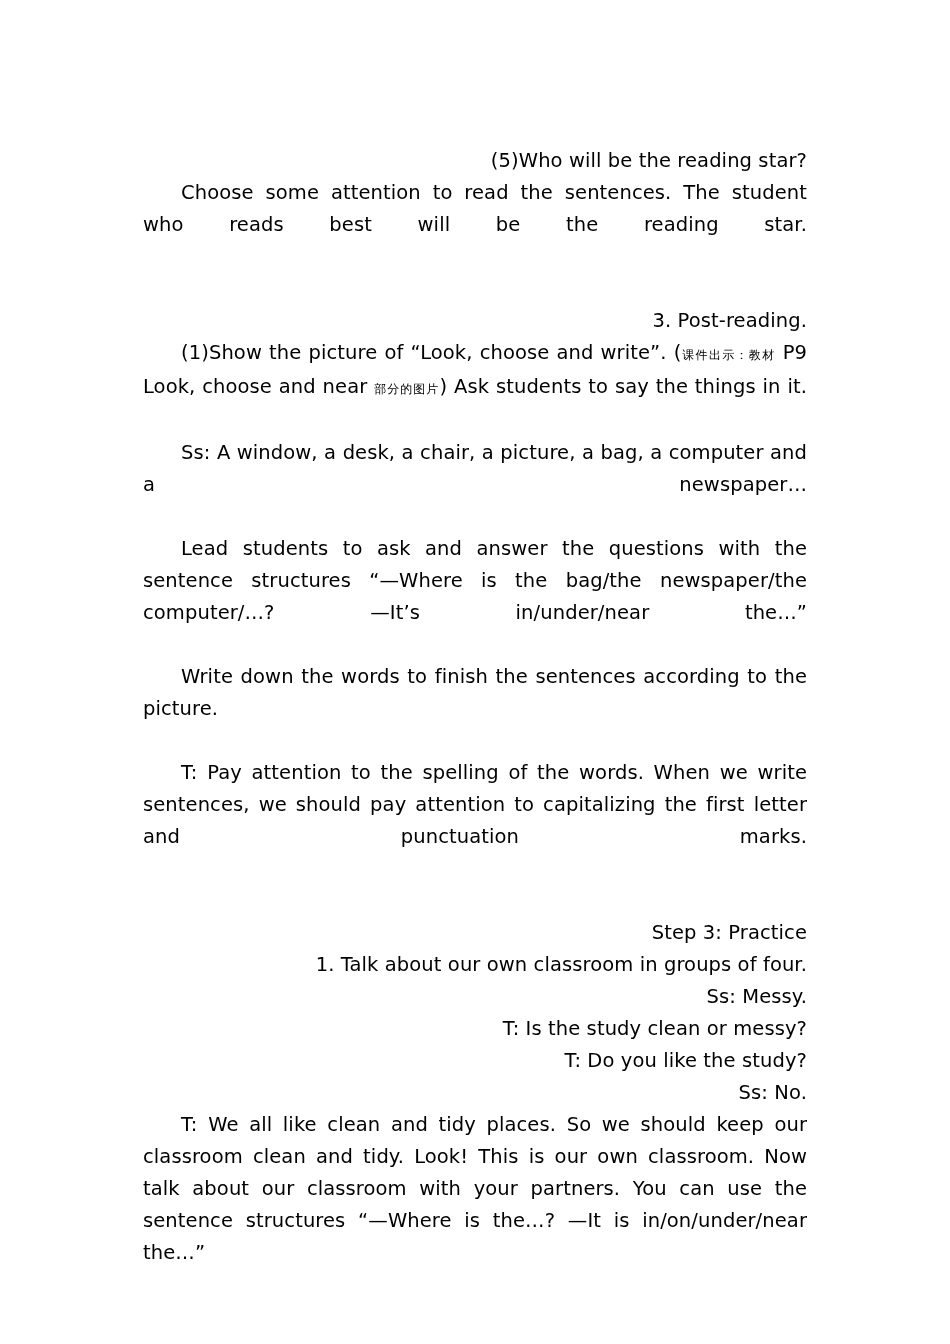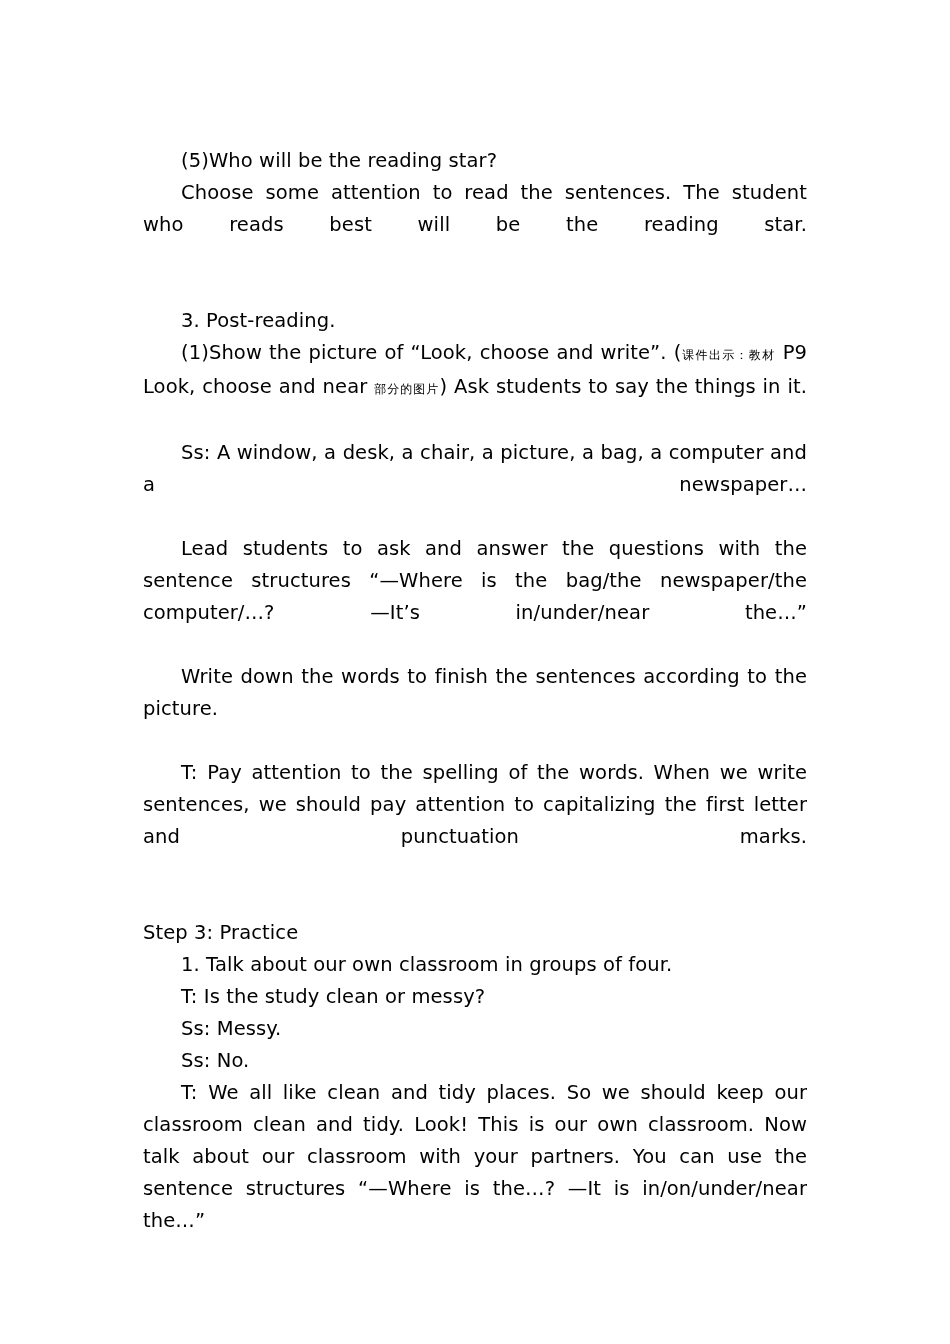--- a/index.html
+++ b/index.html
@@ -34,21 +34,21 @@
     text-align: justify;
     text-justify: inter-word;
   }
   p.indent {
     text-indent: 38px;
   }
   p.noindent {
     text-indent: 0;
   }
   p.nojustify {
-    text-align: left;
+    text-align: right;
   }
   .b {
     font-weight: normal;
   }
   .cn {
     font-family: "DejaVu Serif", "Liberation Serif", serif;
     font-size: 12px;
     letter-spacing: 0.5px;
   }
   .blank {
@@ -74,18 +74,19 @@
       <div class="blank"></div>
       <p class="line indent nojustify"><span class="b">3. Post-reading.</span></p>
       <p class="line indent"><span>(1)Show the picture of “Look, choose and write”. (</span><span class="cn">课件出示：教材</span><span> P9 Look, choose and near </span><span class="cn">部分的图片</span><span>) Ask students to say the things in it.</span></p>
       <p class="line indent"><span class="b">Ss:</span><span> A window, a desk, a chair, a picture, a bag, a computer and a newspaper…</span></p>
       <p class="line indent"><span>Lead students to ask and answer the questions with the sentence structures “—Where is the bag/the newspaper/the computer/…? —It’s in/under/near the…”</span></p>
       <p class="line indent"><span>Write down the words to finish the sentences according to the picture.</span></p>
       <p class="line indent"><span class="b">T:</span><span> Pay attention to the spelling of the words. When we write sentences, we should pay attention to capitalizing the first letter and punctuation marks.</span></p>
       <div class="blank"></div>
       <p class="line noindent nojustify"><span class="b">Step 3: Practice</span></p>
       <p class="line indent nojustify"><span class="b">1. Talk about our own classroom in groups of four.</span></p>
+      <p class="line indent nojustify"><span class="b">Ss:</span><span> Messy.</span></p>
       <p class="line indent nojustify"><span class="b">T:</span><span> Is the study clean or messy?</span></p>
-      <p class="line indent nojustify"><span class="b">Ss:</span><span> Messy.</span></p>
+      <p class="line indent nojustify"><span class="b">T:</span><span> Do you like the study?</span></p>
       <p class="line indent nojustify"><span class="b">Ss:</span><span> No.</span></p>
       <p class="line indent"><span class="b">T:</span><span> We all like clean and tidy places. So we should keep our classroom clean and tidy. Look! This is our own classroom. Now talk about our classroom with your partners. You can use the sentence structures “—Where is the…? —It is in/on/under/near the…”</span></p>
     </div>
 </div>
 
 </body></html>

